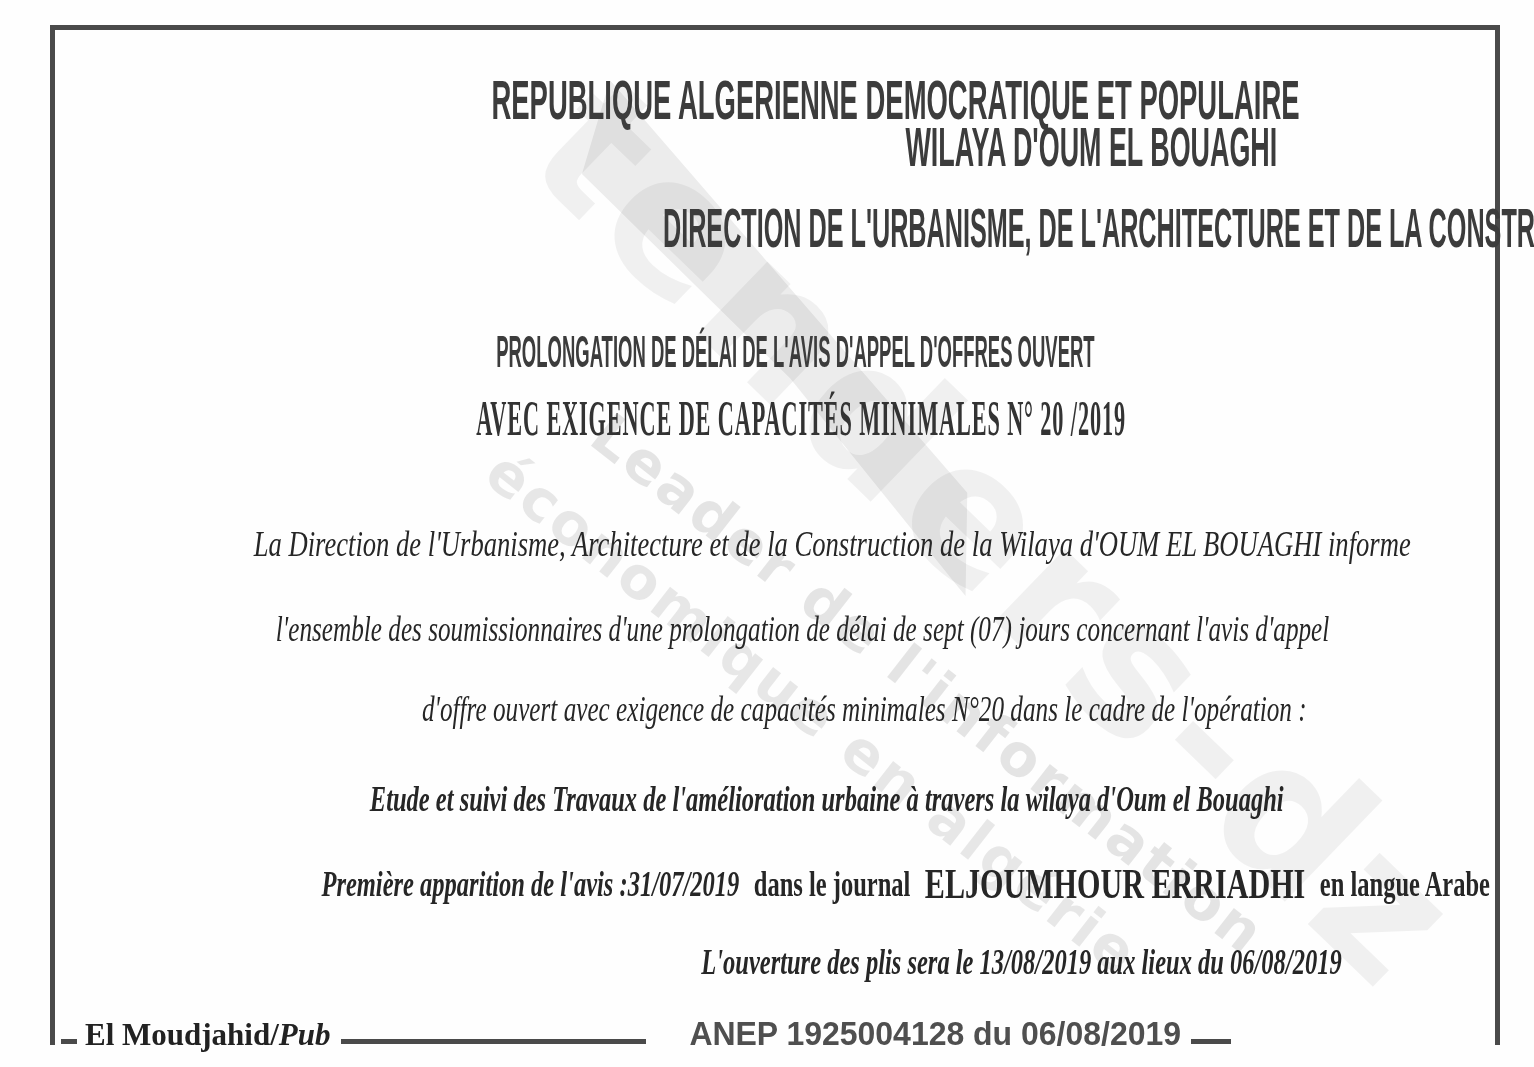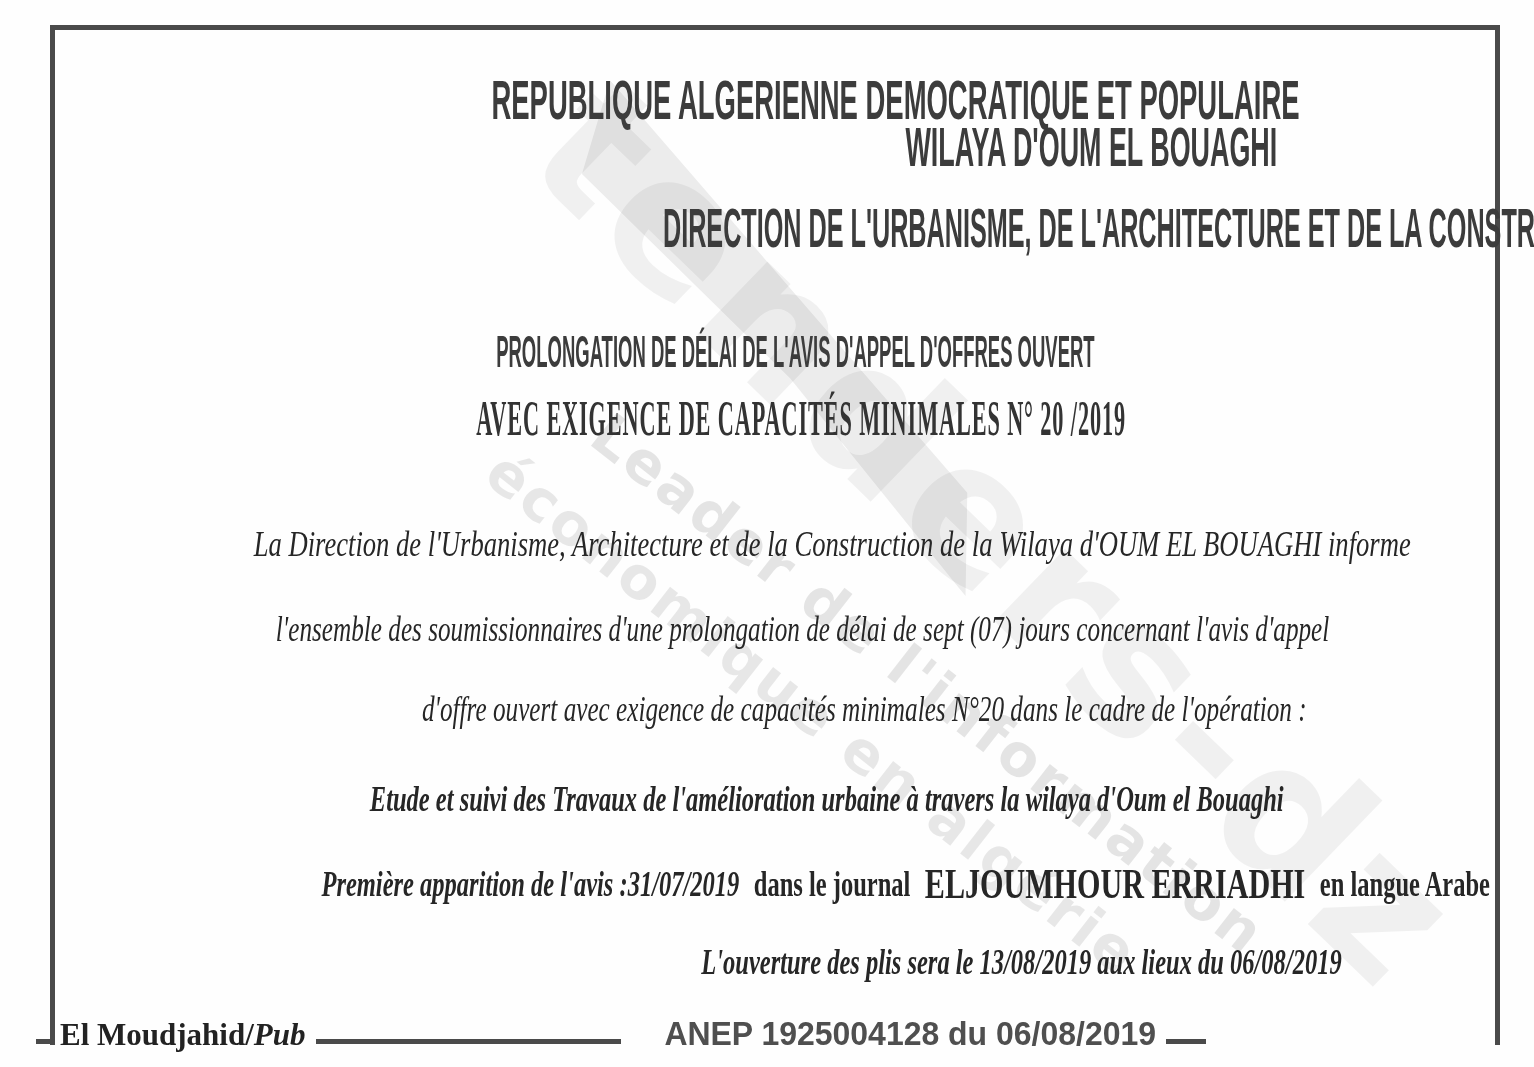--- a/index.html
+++ b/index.html
@@ -98,21 +98,21 @@
   .b4 { top: 782px; font-weight: 700; } .b4 > span { transform: scaleX(0.70); }
   .b5 { top: 862px; } .b5 > span.scale { transform: scaleX(0.70); }
   .b6 { top: 945px; font-weight: 700; } .b6 > span { transform: scaleX(0.70); }
   .seg-italic  { font-style: italic; font-weight: 700; margin-right: 12px; }
   .seg-upright { font-style: normal; font-weight: 700; margin-right: 12px; }
   .seg-caps    { font-style: normal; font-weight: 700; font-size: 43px; margin-right: 12px; vertical-align: -2px; }
   .seg-tail    { font-style: normal; font-weight: 700; }
   
   .footer {
     position: absolute;
-    left: 36px; top: 1008px;
+    left: 61px; top: 1008px;
     width: 1170px; height: 44px;
     display: flex;
     align-items: flex-end;
   }
   .rule {
     height: 5px;
     background: #4a4a4a;
     margin-bottom: 8px;
   }
   .rule.stub-left  { width: 16px; }

